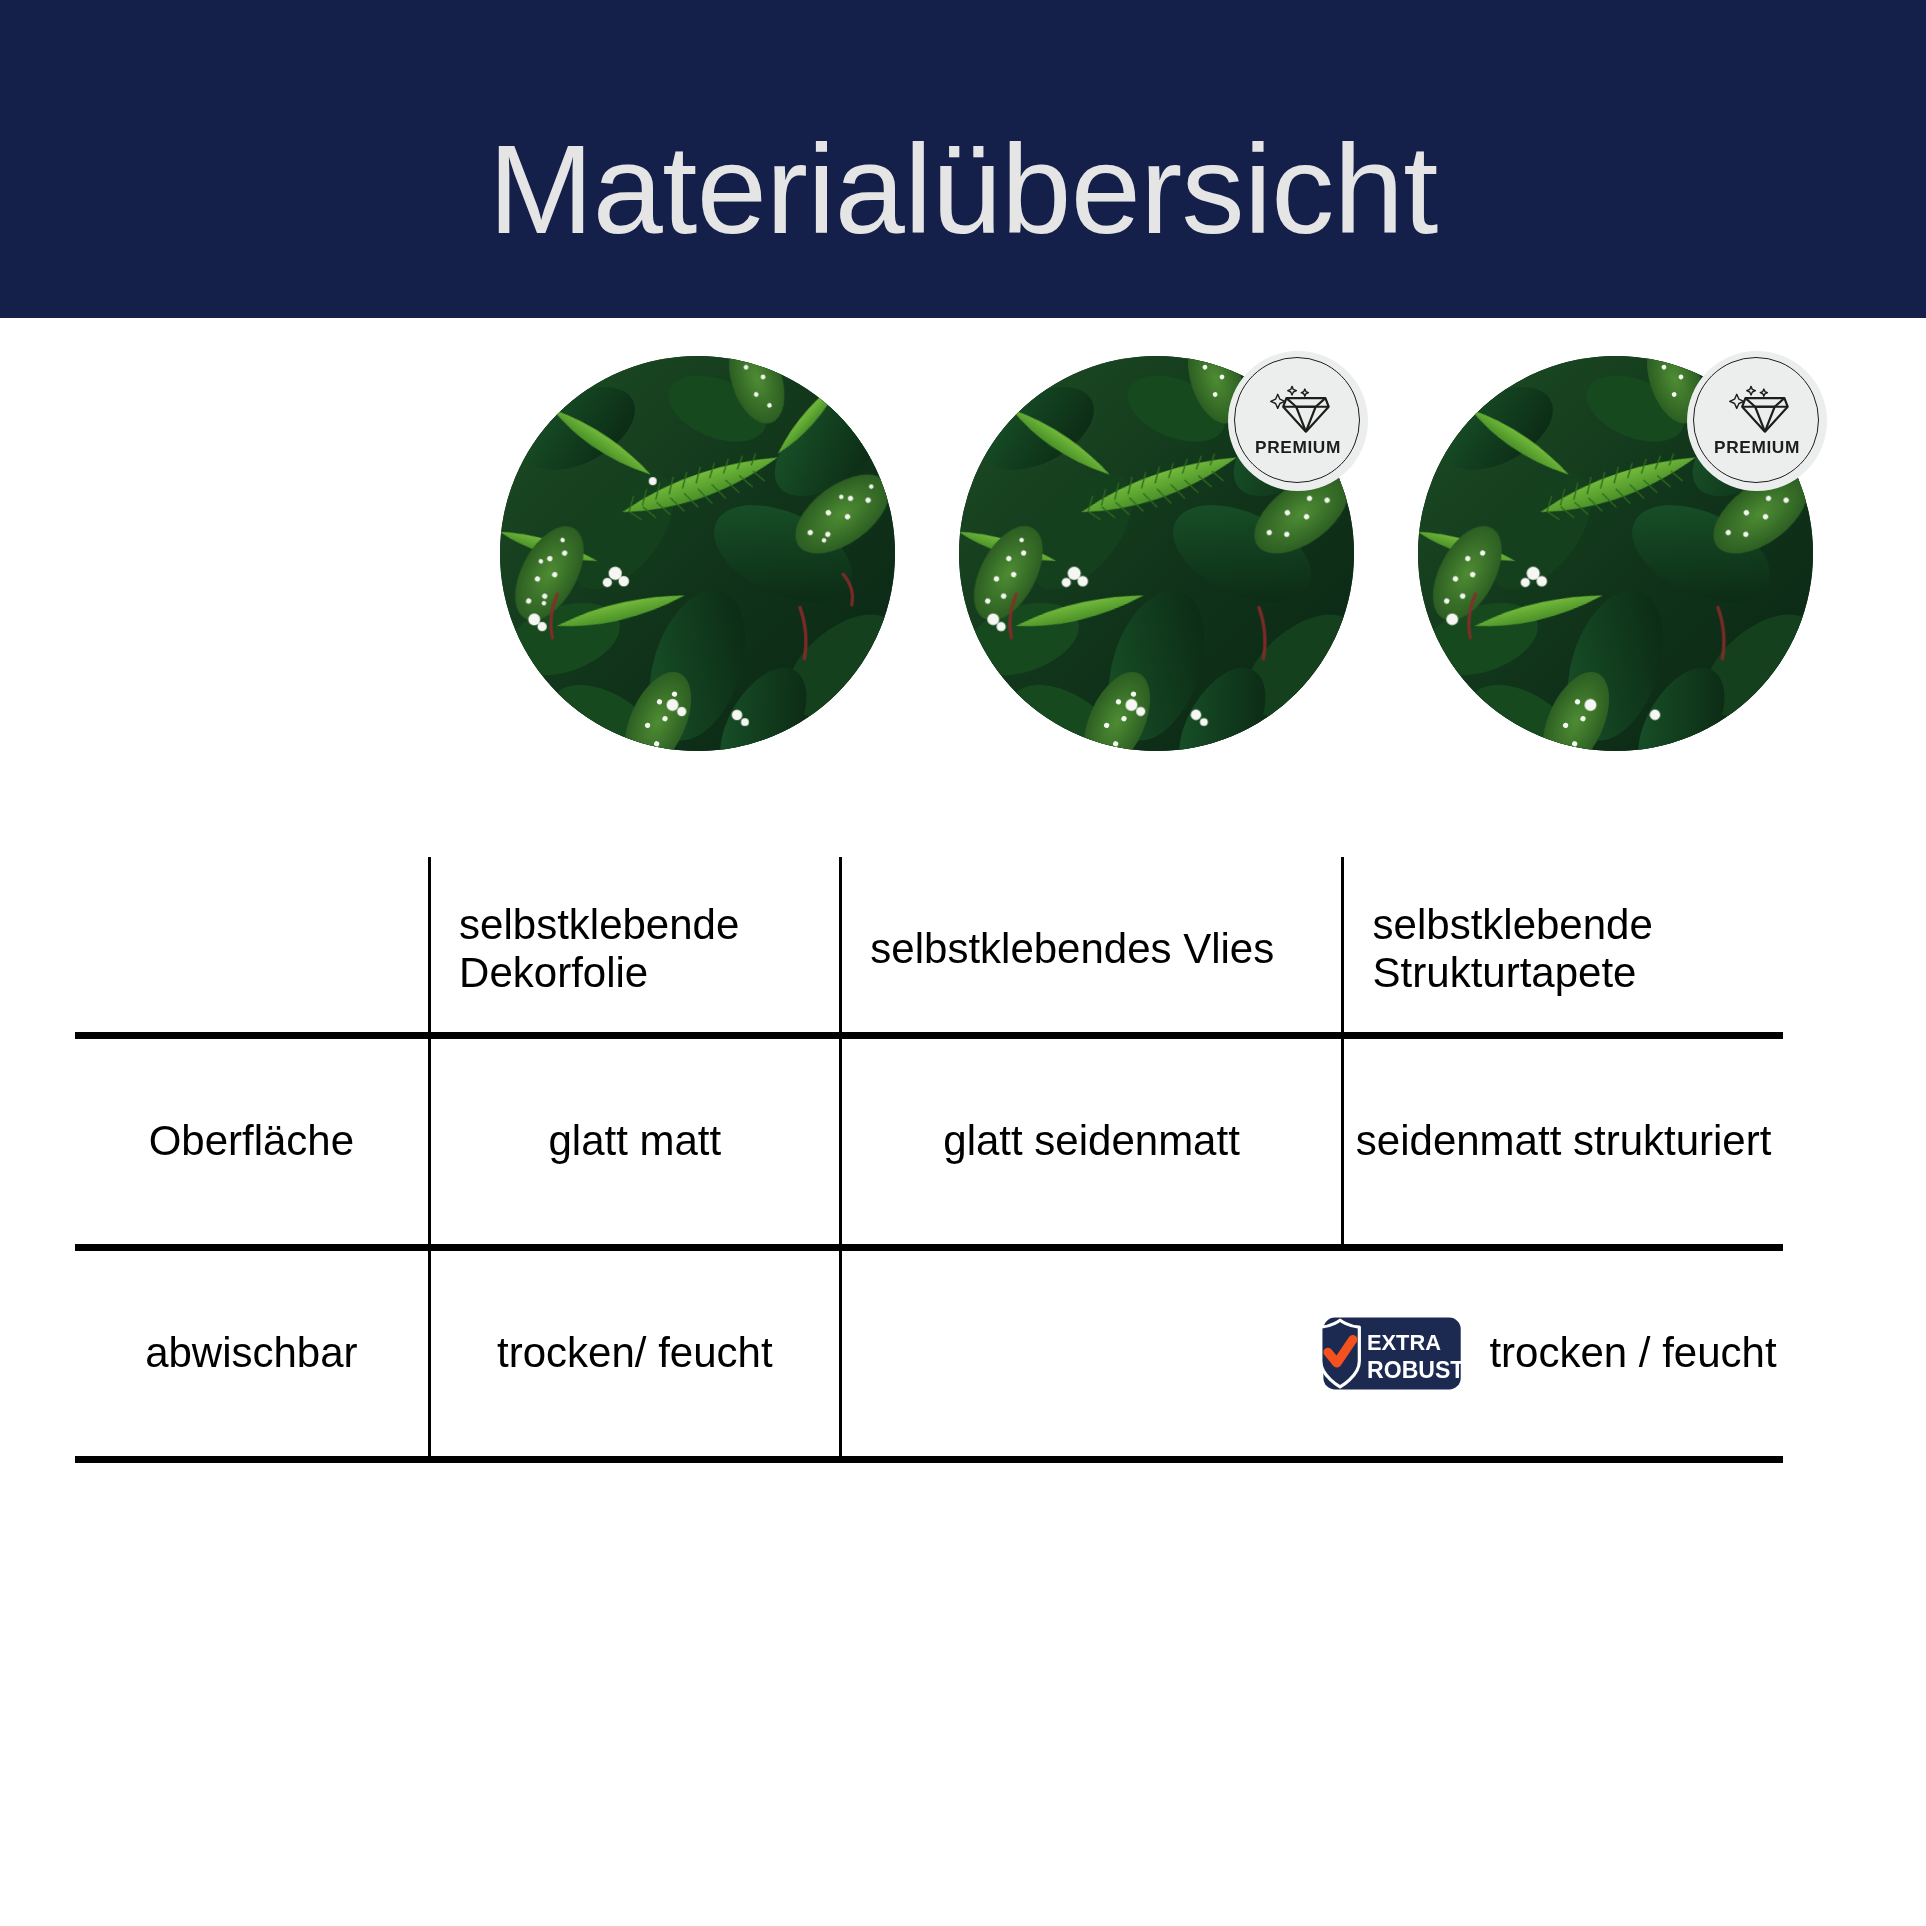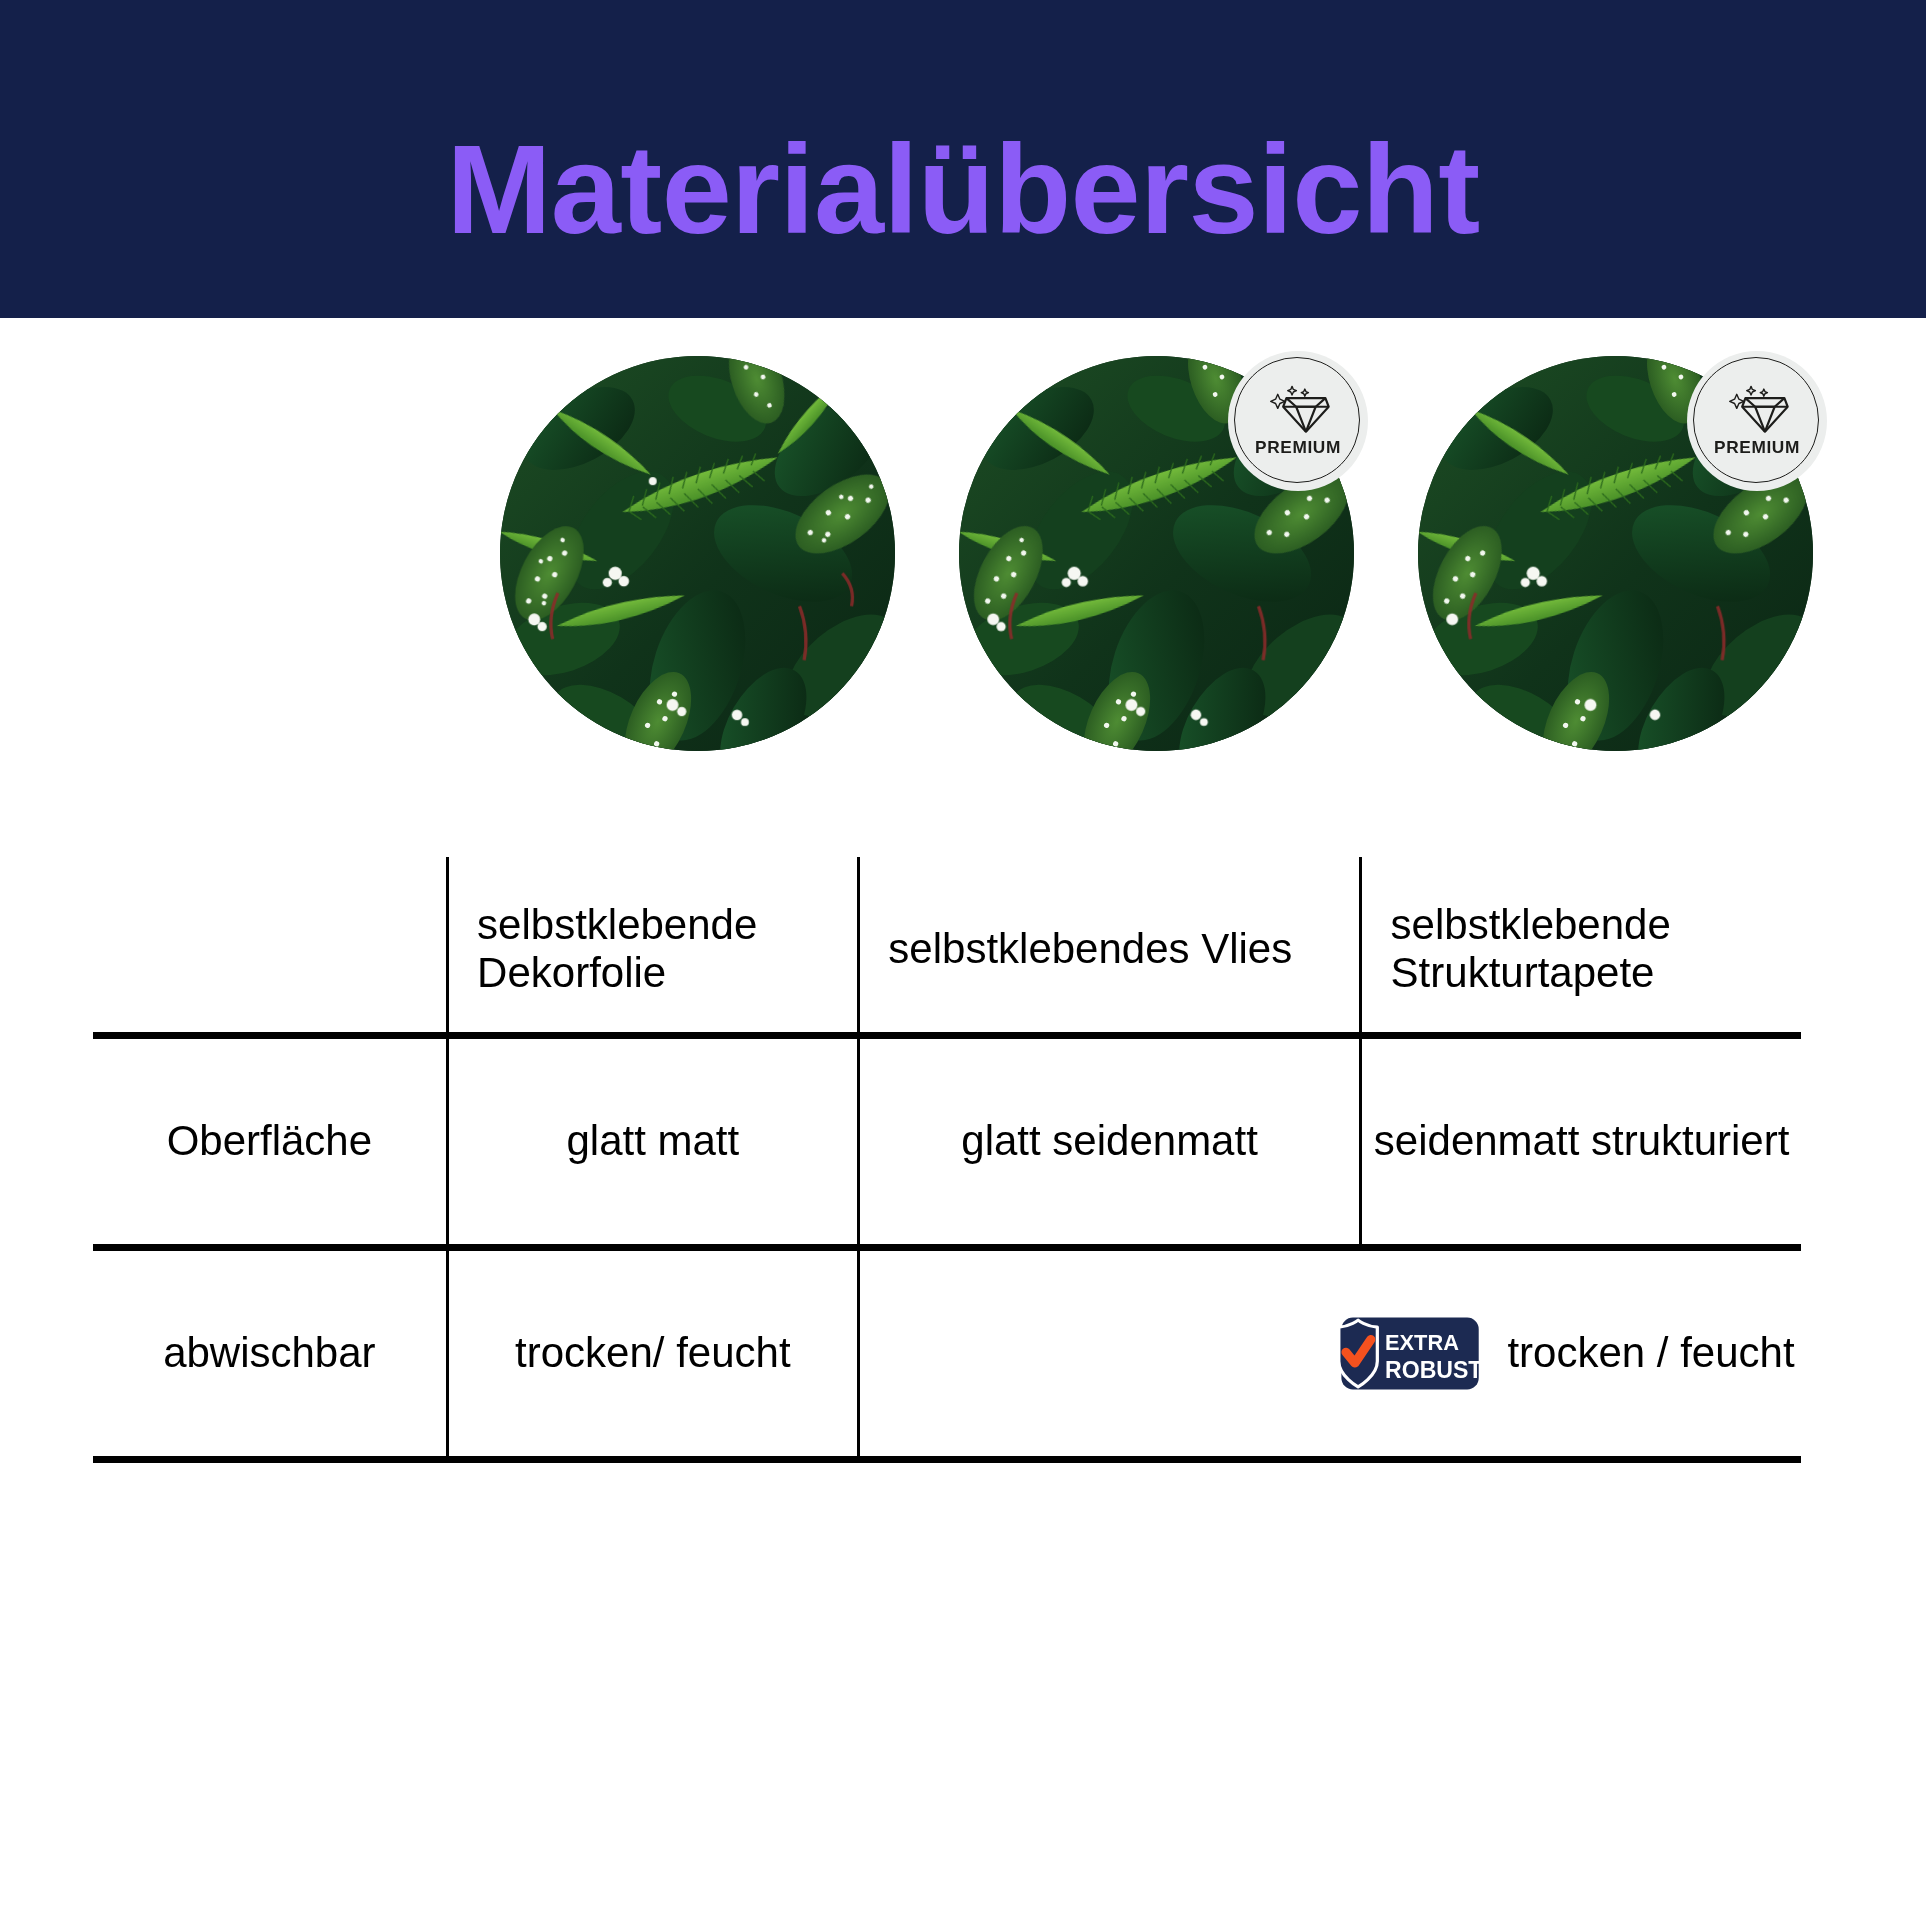--- a/index.html
+++ b/index.html
@@ -32,23 +32,23 @@
   }
   .header-title {
     position: absolute;
     left: 0;
     top: 0;
     width: 1926px;
     height: 380px;
     display: flex;
     align-items: center;
     justify-content: center;
-    color: #8b5cf6;
+    color: #e5e5e5;
     font-family: "Liberation Sans", sans-serif;
-    font-weight: bold;
+    font-weight: normal;
     font-size: 126px;
     letter-spacing: -0.6px;
     line-height: 1;
     white-space: nowrap;
   }
 
   
   .image-row {
     position: absolute;
     left: 0;
@@ -125,21 +125,21 @@
     font-weight: bold;
     font-size: 17.3px;
     letter-spacing: 0.6px;
     color: #1d1d1b;
     line-height: 1;
   }
 
   
   .table-area {
     position: absolute;
-    left: 93px;
+    left: 75px;
     top: 857px;
     width: 1708px;
   }
   table.spec {
     border-collapse: collapse;
     width: 1708px;
     table-layout: fixed;
   }
   table.spec col.c-label { width: 354px; }
   table.spec col.c-a { width: 411px; }

